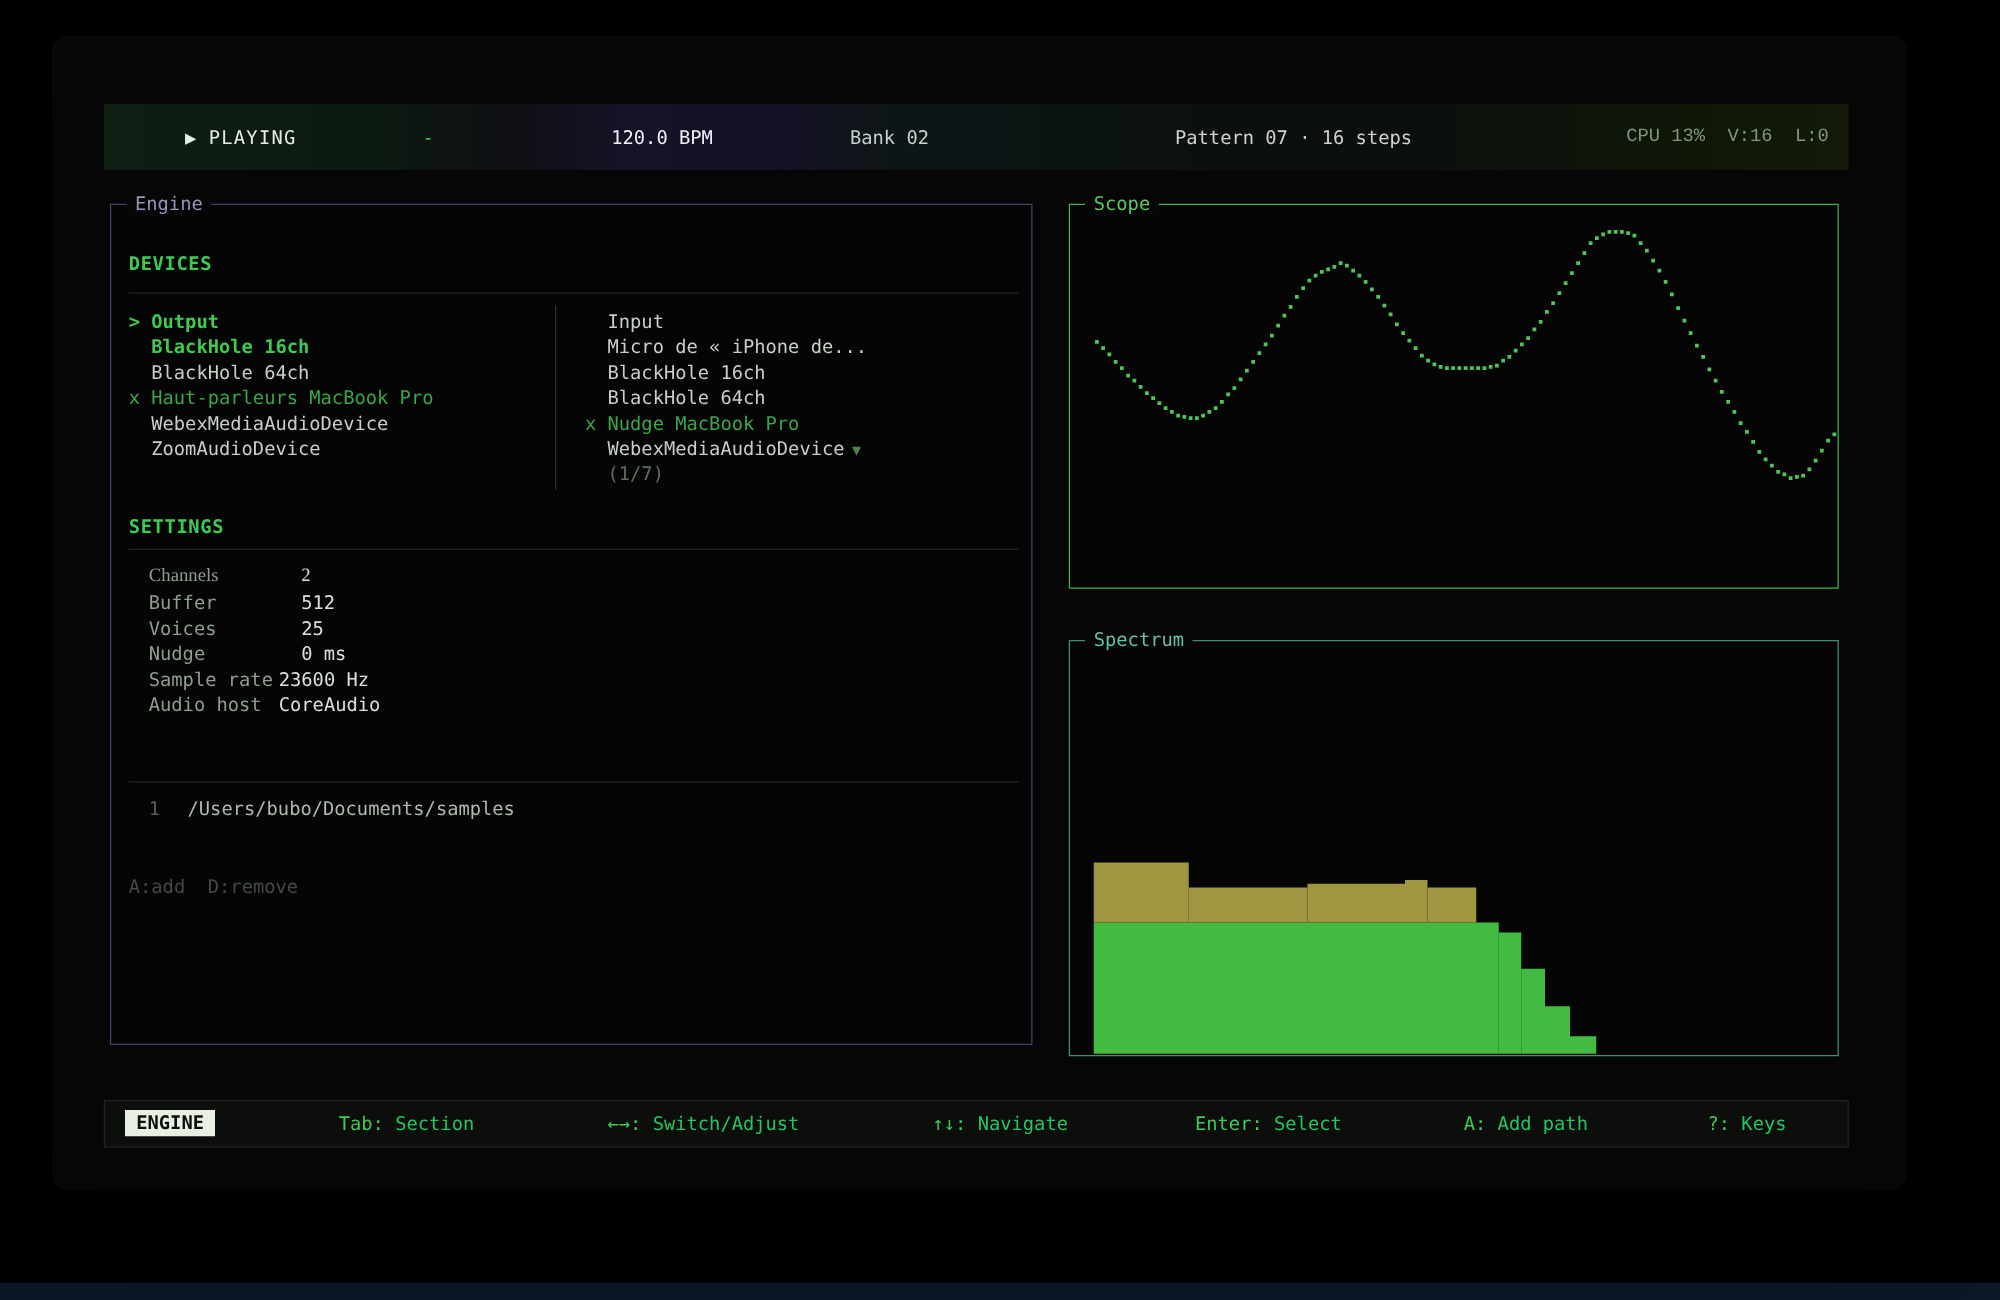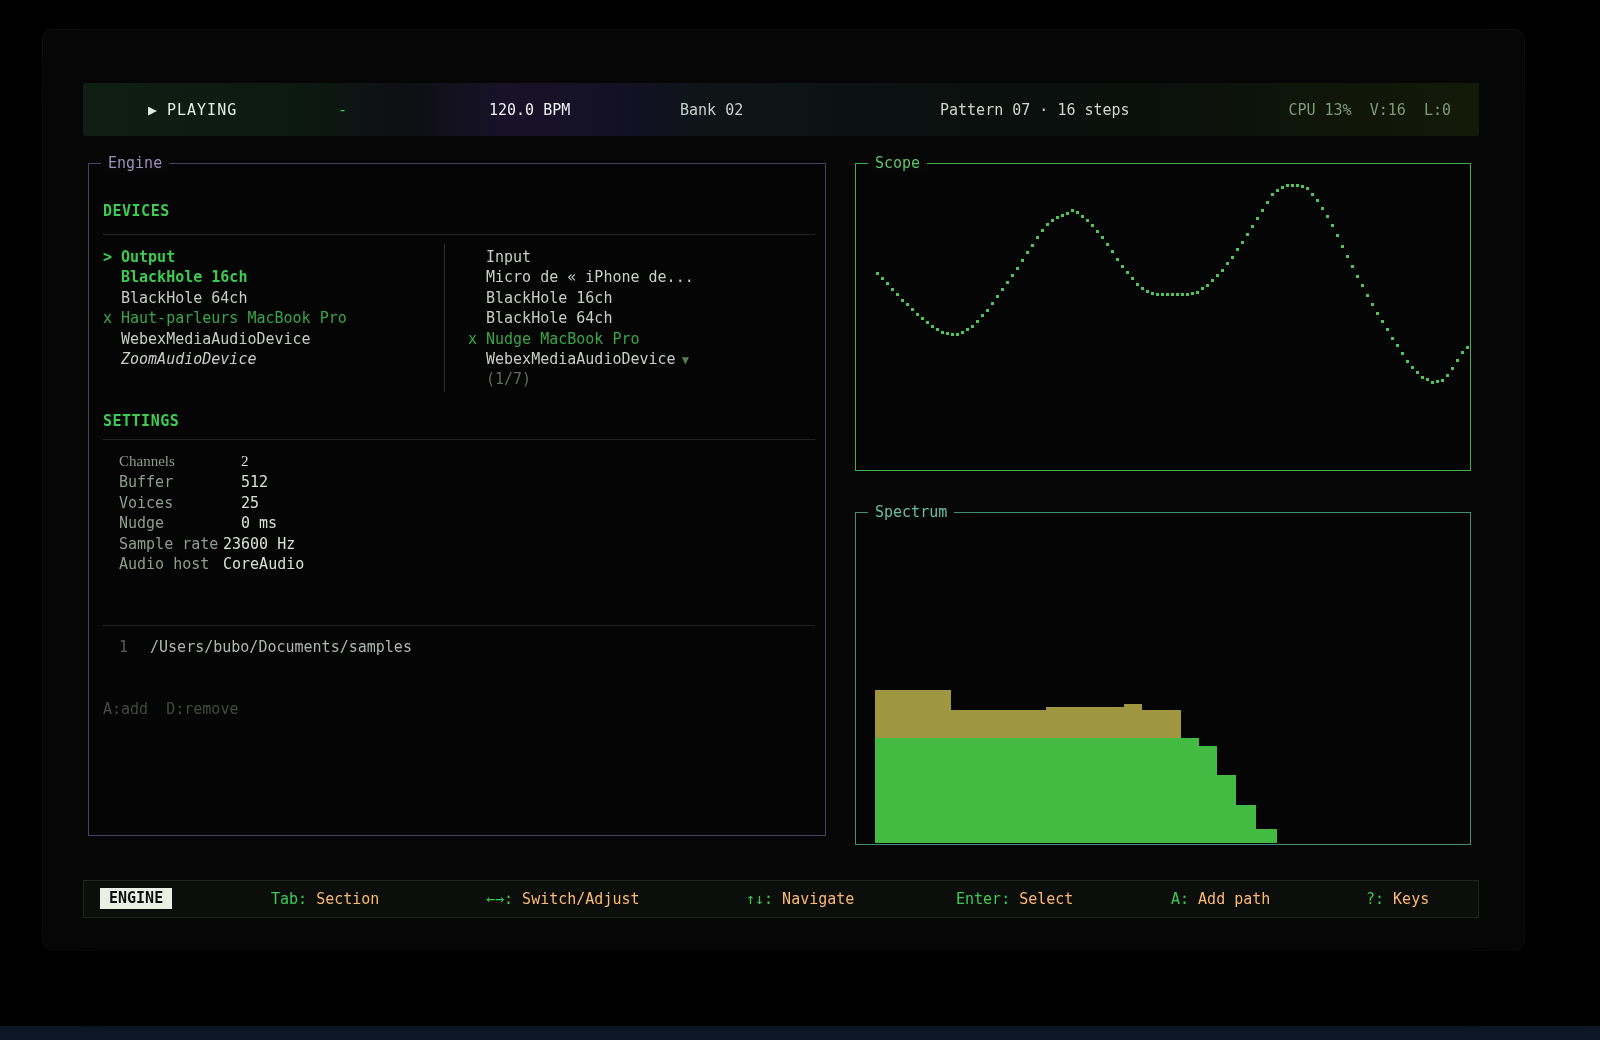--- a/index.html
+++ b/index.html
@@ -25,21 +25,21 @@
   .statusbar { position:absolute; left:40px; top:53px; width:1396px; height:53px; border-radius:2px;
     background:linear-gradient(90deg,#0f1e13 0%,#0c1911 16%,#0e0f13 23%,#171228 30%,#141026 38%,
                #0e1517 45%,#0b1413 53%,#0a100e 64%,#0a100c 76%,#0e1509 87%,#131a07 100%); }
   .statusbar span { position:absolute; top:18px; font-size:15px; white-space:pre; }
   .sb-play    { left:65px;  color:#e2eee2; letter-spacing:1px; }
   .sb-playico { left:65px;  color:#e2eee2; }
   .sb-dash    { left:255px; color:#3ecb52; }
   .sb-bpm     { left:382px; color:#eef0f4; font-weight:400;margin-left:24px; }
   .sb-bank    { left:597px; color:#c4d2cc; }
   .sb-pattern { left:857px; color:#ccd6cf; }
-  .sb-cpu     { right:28px; color:#7f9a78; }
+  .sb-cpu     { right:16px; color:#7f9a78;font-family:Liberation Mono, monospace; }
 
   
   .panel { position:absolute; background:#050505; }
   .panel-title { position:absolute; top:-10px; left:12px; background:#060606; padding:0 7px;
                  font-size:15px; white-space:pre; }
   .engine-panel   { left:45px;  top:133px; width:738px; height:673px; border:1px solid #494165; }
   .engine-panel .panel-title { color:#9a92bb; }
   .scope-panel    { left:812px; top:133px; width:616px; height:308px; border:1px solid #3fae4d; }
   .scope-panel .panel-title { color:#5ec763; }
   .spectrum-panel { left:812px; top:482px; width:616px; height:333px; border:1px solid #3f8f77; }
@@ -75,21 +75,21 @@
   .dot { position:absolute; width:3px; height:3px; background:#4ec657; }
   .spec-seg { position:absolute; }
 
   
   .bottombar { position:absolute; left:40px; top:850px; width:1396px; height:38px;
                background:#0b0e0b; border:1px solid #1e261e; }
   .bb-abs { position:absolute; top:9px; font-size:15px; white-space:pre; }
   .mode-badge { left:16px; top:7px; background:#e9efe2; color:#0b0e0b; font-weight:700;
                 padding:1px 9px 2px 9px; }
   .hint-key { color:#3ecb52; }
-  .hint-label { color:#fdba74; }
+  .hint-label { color:#22c55e; }
 </style>
 </head>
 <body>
 
 <div class="desktop">
   <div class="wallpaper-strip"></div>
 
   <div class="window">
 
     <div class="win-body">
@@ -110,21 +110,21 @@
         <div class="eng-abs sec-head" style="left:14px; top:38px">DEVICES</div>
         <div class="hr" style="top:70px"></div>
         <div class="col-divider"></div>
 
         <div id="output-col">
             <div class="dev-row st-header-active" style="left: 14px; top: 84px;"><span class="dev-prefix">&gt;</span><span>Output</span></div>
             <div class="dev-row st-selected" style="left: 14px; top: 104.4px;"><span class="dev-prefix"> </span><span>BlackHole 16ch</span></div>
             <div class="dev-row st-normal" style="left: 14px; top: 124.8px;"><span class="dev-prefix"> </span><span>BlackHole 64ch</span></div>
             <div class="dev-row st-active" style="left: 14px; top: 145.2px;"><span class="dev-prefix">x</span><span>Haut-parleurs MacBook Pro</span></div>
             <div class="dev-row st-normal" style="left: 14px; top: 165.6px;"><span class="dev-prefix"> </span><span>WebexMediaAudioDevice</span></div>
-            <div class="dev-row st-normal" style="left: 14px; top: 186px; font-style: italic;"><span class="dev-prefix"> </span><span>ZoomAudioDevice</span></div>
+            <div class="dev-row st-normal" style="left: 14px; top: 186px;"><span class="dev-prefix"> </span><span>ZoomAudioDevice</span></div>
           </div>
         <div id="input-col">
             <div class="dev-row st-header" style="left: 379px; top: 84px;"><span class="dev-prefix"> </span><span>Input</span></div>
             <div class="dev-row st-normal" style="left: 379px; top: 104.4px;"><span class="dev-prefix"> </span><span>Micro de « iPhone de...</span></div>
             <div class="dev-row st-normal" style="left: 379px; top: 124.8px;"><span class="dev-prefix"> </span><span>BlackHole 16ch</span></div>
             <div class="dev-row st-normal" style="left: 379px; top: 145.2px;"><span class="dev-prefix"> </span><span>BlackHole 64ch</span></div>
             <div class="dev-row st-active" style="left: 379px; top: 165.6px;"><span class="dev-prefix">x</span><span>Nudge MacBook Pro</span></div>
             <div class="dev-row st-normal" style="left: 379px; top: 186px;"><span class="dev-prefix"> </span><span>WebexMediaAudioDevice</span><span class="dev-suffix">▼</span></div>
             <div class="dev-row st-pager" style="left: 379px; top: 206.4px;"><span class="dev-prefix"> </span><span>(1/7)</span></div>
           </div>

